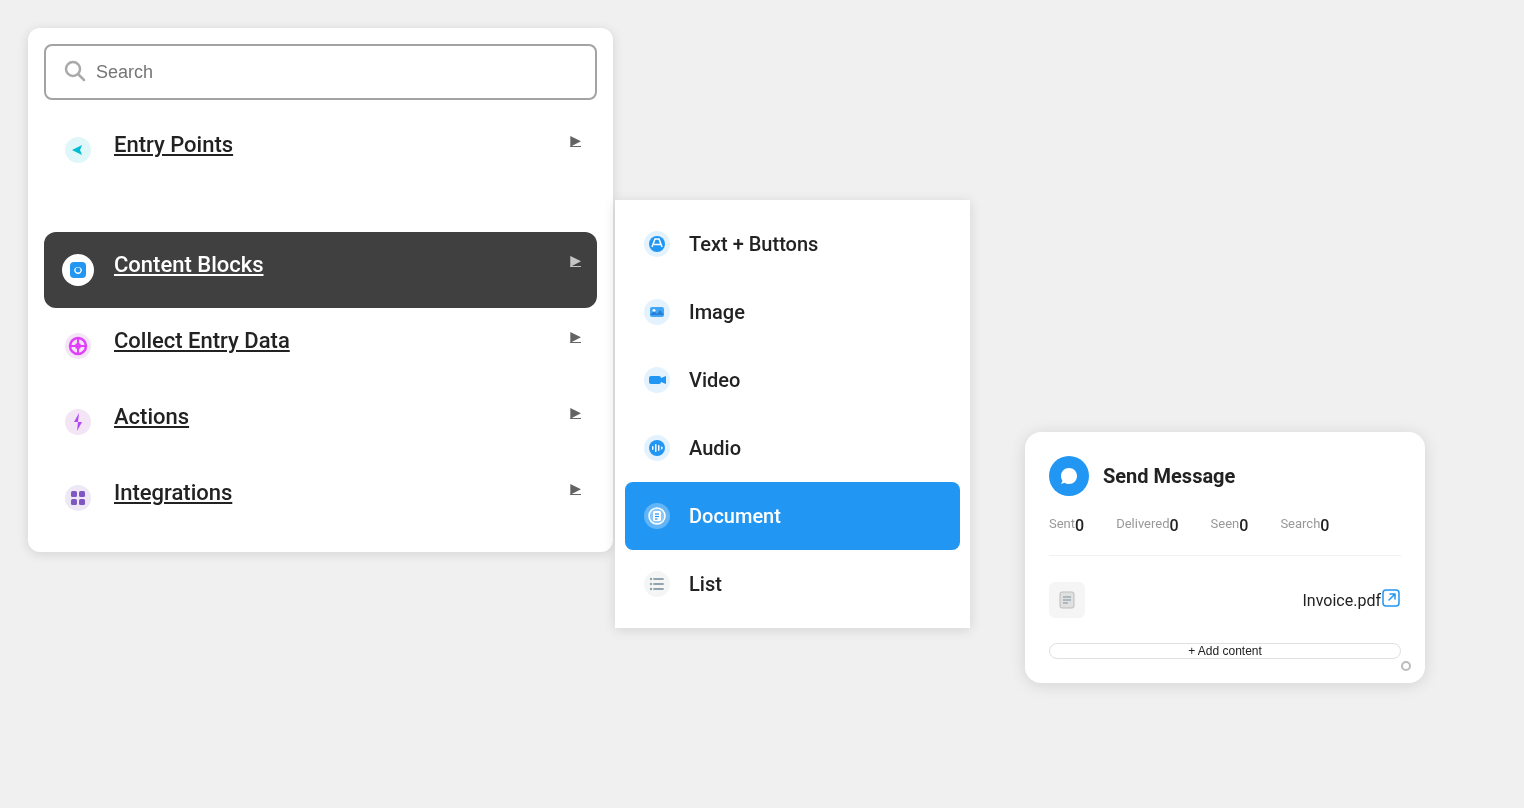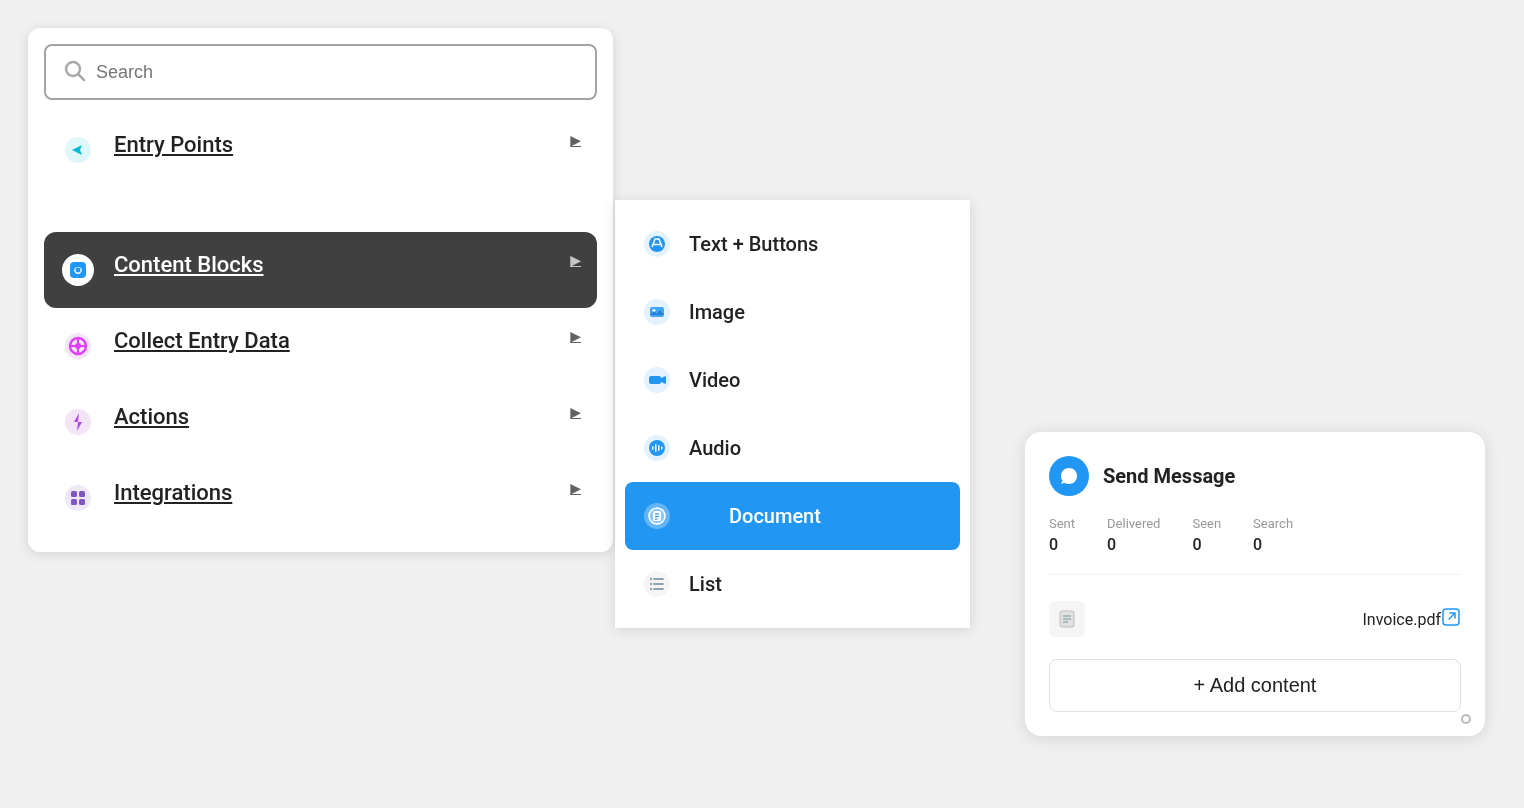--- a/index.html
+++ b/index.html
@@ -119,21 +119,20 @@
       border-radius: 8px;
       cursor: pointer;
       font-size: 20px;
       font-weight: 500;
       color: #222;
     }
 
     .sub-item.active {
       background: #2196f3;
       color: #fff;
-      gap: 40px;
     }
 
     .sub-item .icon {
       width: 32px;
       height: 32px;
       margin-right: 16px;
       display: flex;
       align-items: center;
       justify-content: center;
       flex-shrink: 0;
@@ -144,21 +143,21 @@
     .icon-image { color: #42a5f5; font-size: 20px; }
     .icon-video { color: #2196f3; font-size: 20px; }
     .icon-audio { color: #2196f3; font-size: 20px; }
     .icon-list { color: #90a4ae; font-size: 20px; }
 
     
     .send-message-card {
       position: absolute;
       top: 432px;
       left: 1025px;
-      width: 460px;
+      width: 400px;
       background: #ffffff;
       border-radius: 16px;
       box-shadow: 0 2px 16px rgba(0,0,0,0.12);
       padding: 24px;
     }
 
     .card-header {
       display: flex;
       align-items: center;
       margin-bottom: 20px;
@@ -185,21 +184,21 @@
     }
 
     .stats-row {
       display: flex;
       gap: 32px;
       margin-bottom: 20px;
     }
 
     .stat-item {
       display: flex;
-      flex-direction: column;
+      flex-direction: row;
     }
 
     .stat-label {
       font-size: 13px;
       color: #999;
       margin-bottom: 4px;
     }
 
     .stat-value {
       font-size: 16px;
@@ -241,25 +240,24 @@
     }
 
     .file-link-icon {
       color: #2196f3;
       font-size: 18px;
       cursor: pointer;
     }
 
     .add-content-btn {
       width: 100%;
-      padding: 14px;
       text-align: center;
       border: 1px solid #e0e0e0;
       border-radius: 8px;
-      font-size: 20px;
+      font-size: 12px;
       font-weight: 500;
       color: #222;
       cursor: pointer;
       background: #fff;
     }
 
     .card-dot {
       position: absolute;
       bottom: 12px;
       right: 14px;

